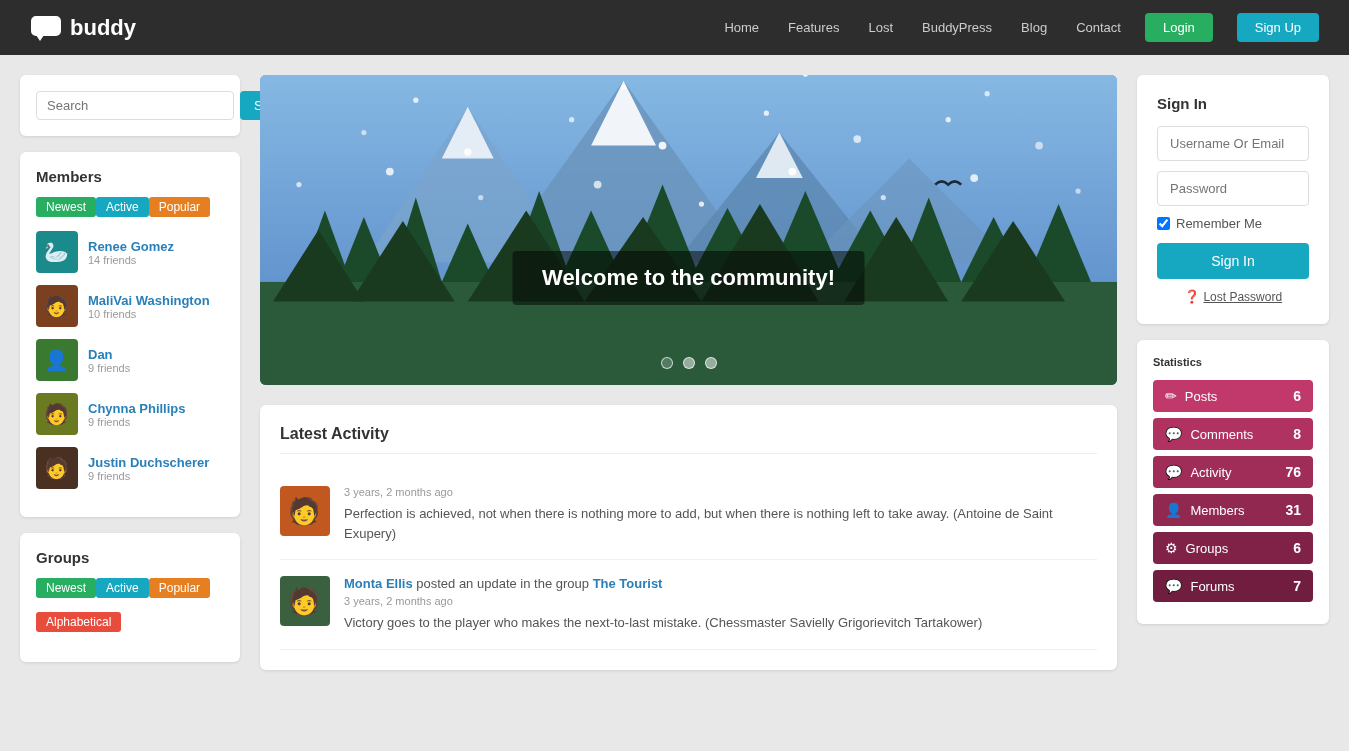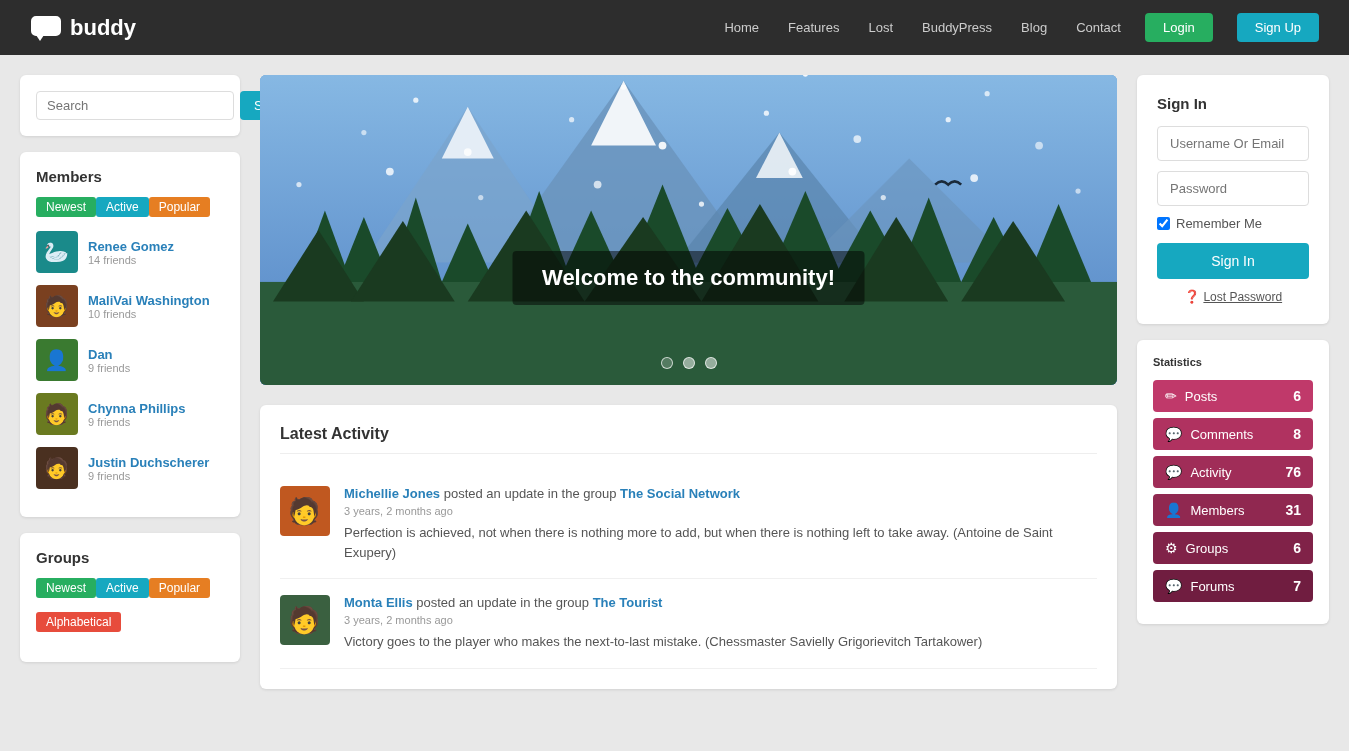--- a/index.html
+++ b/index.html
@@ -546,25 +546,20 @@
         <div class="hero-dot"></div>
       </div>
     </div>
 
     <div class="activity-section">
       <div class="activity-title">Latest Activity</div>
 
       <div class="activity-item">
         <div class="activity-avatar av-orange" style="width:50px;height:50px;border-radius:4px;background:#c05820;display:flex;align-items:center;justify-content:center;font-size:26px;">🧑</div>
         <div class="activity-content">
-          <div class="activity-header">
-            <a href="#" class="activity-user">Michellie Jones</a>
-            <span> posted an update in the group </span>
-            <a href="#" class="activity-group">The Social Network</a>
-          </div>
           <div class="activity-time">3 years, 2 months ago</div>
           <div class="activity-text">Perfection is achieved, not when there is nothing more to add, but when there is nothing left to take away. (Antoine de Saint Exupery)</div>
         </div>
       </div>
 
       <div class="activity-item">
         <div class="activity-avatar" style="width:50px;height:50px;border-radius:4px;background:#3a6040;display:flex;align-items:center;justify-content:center;font-size:26px;">🧑</div>
         <div class="activity-content">
           <div class="activity-header">
             <a href="#" class="activity-user">Monta Ellis</a>

